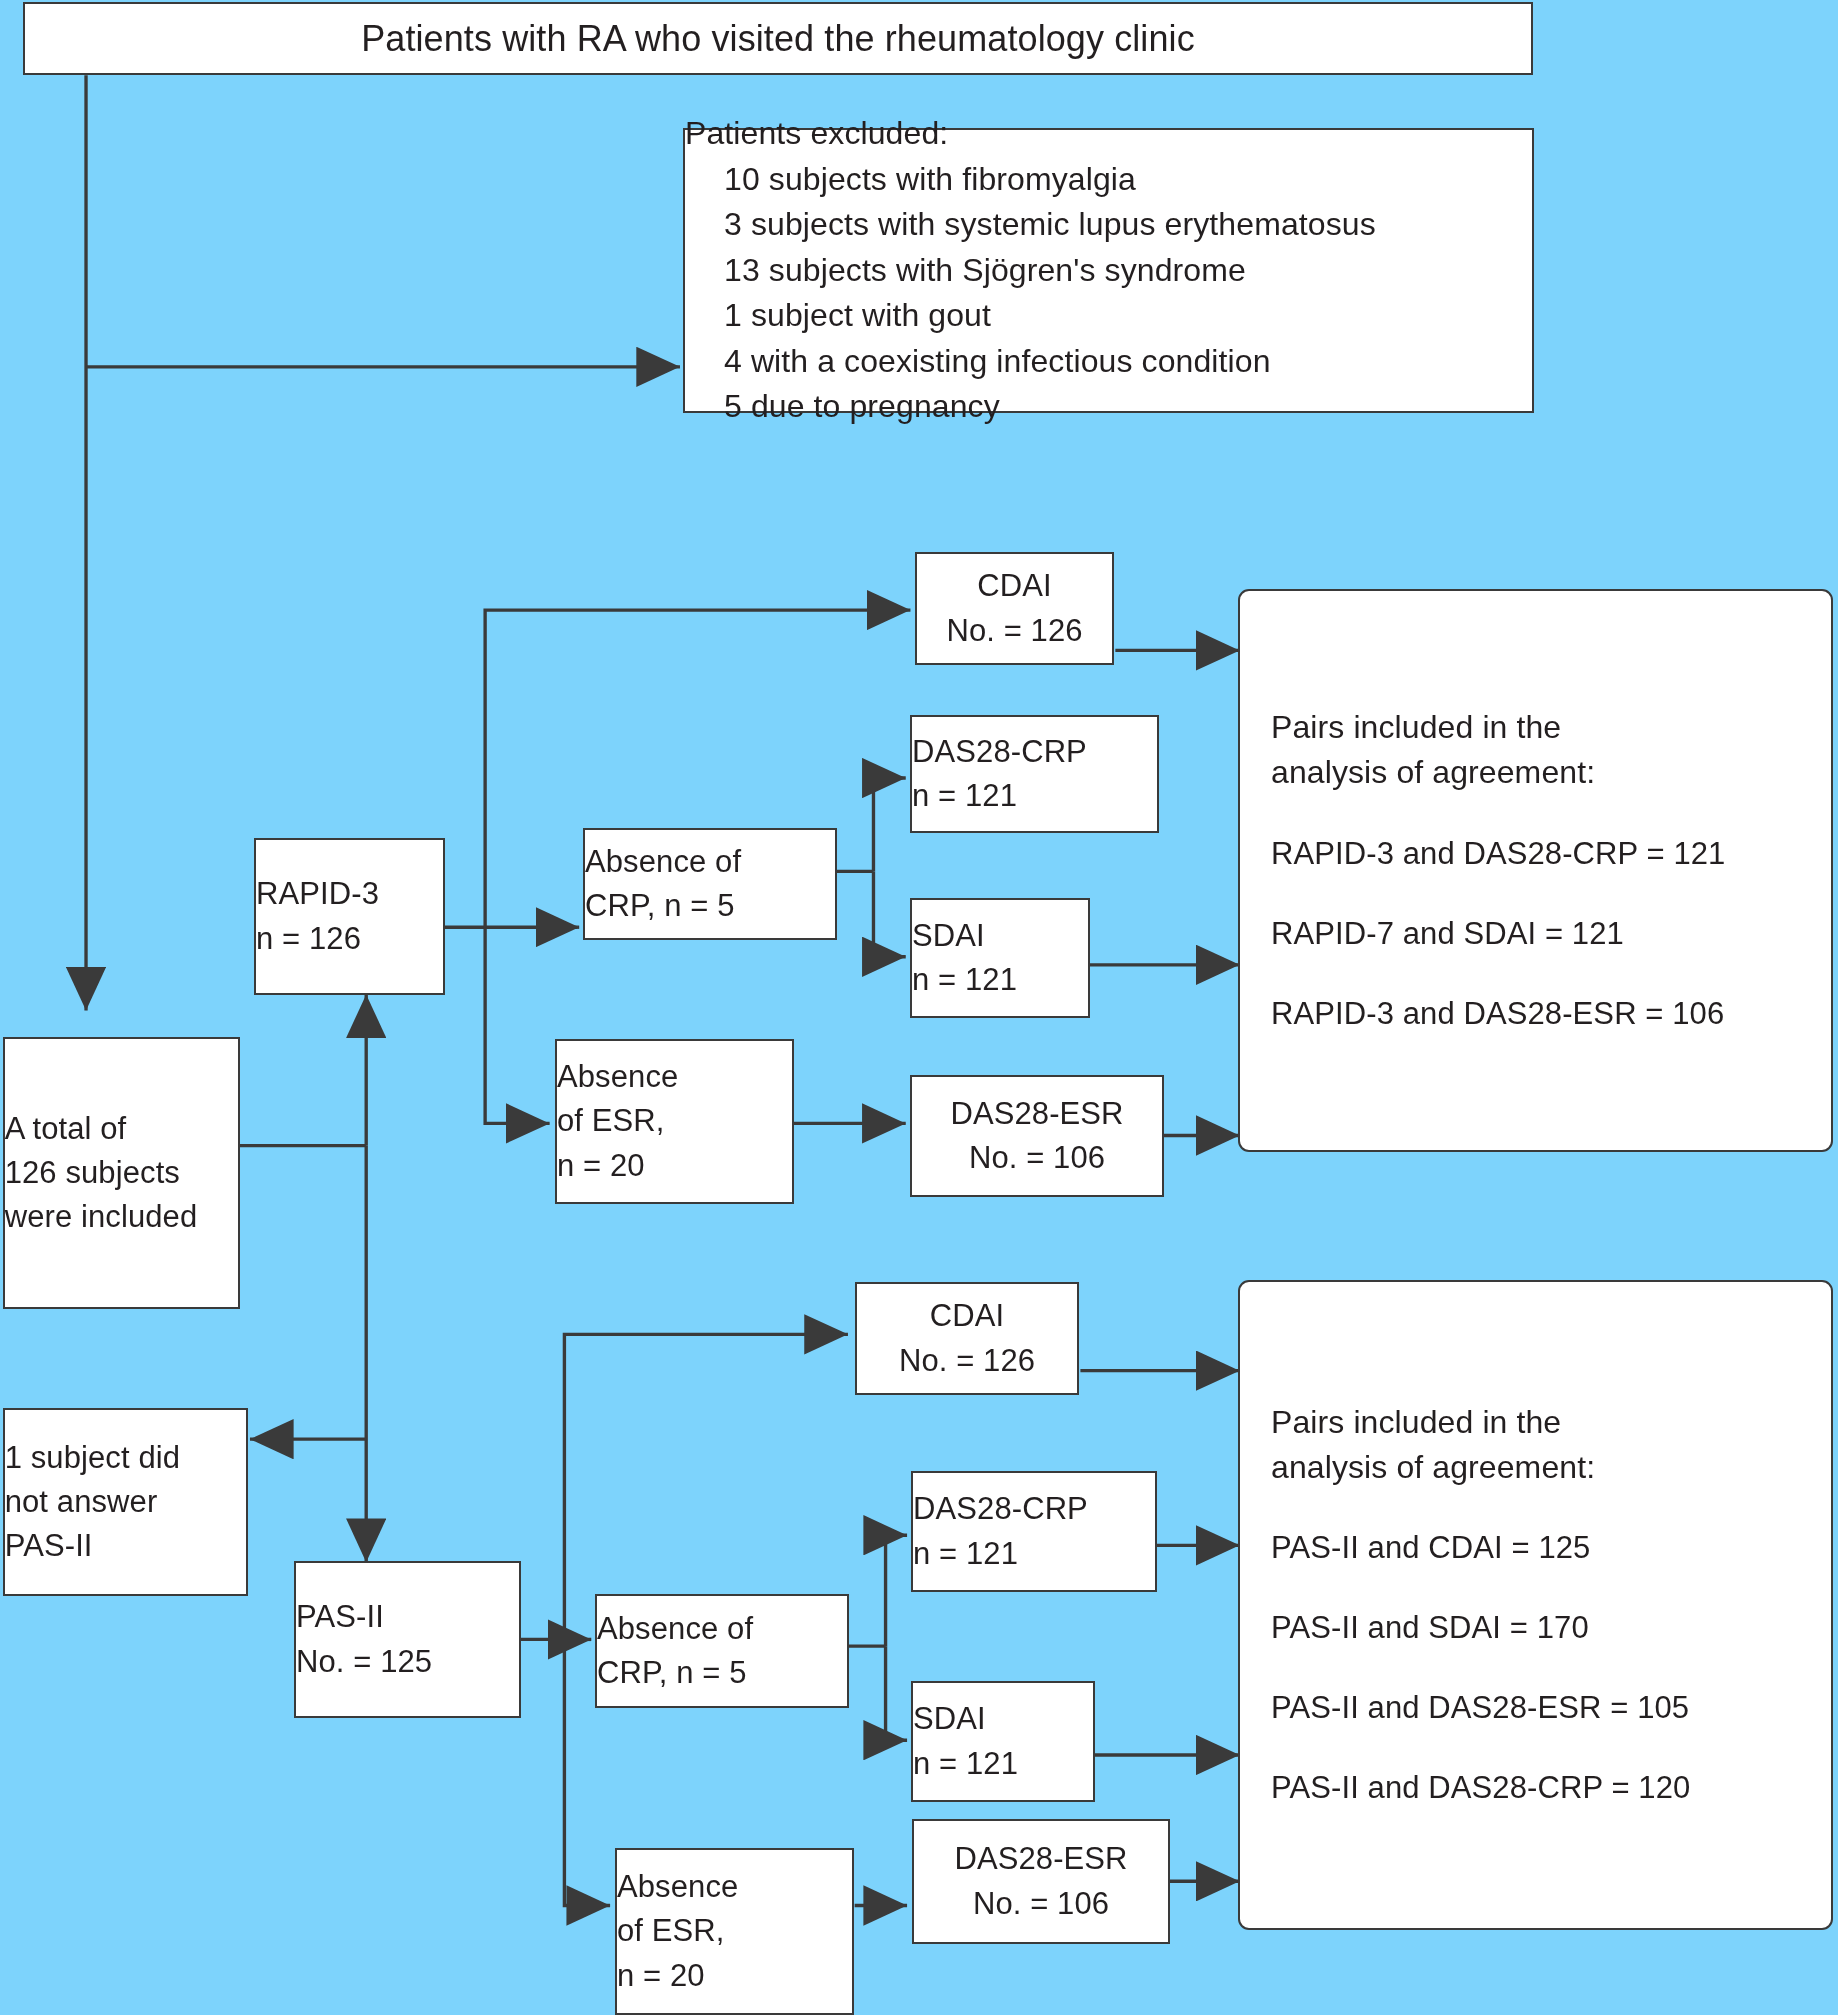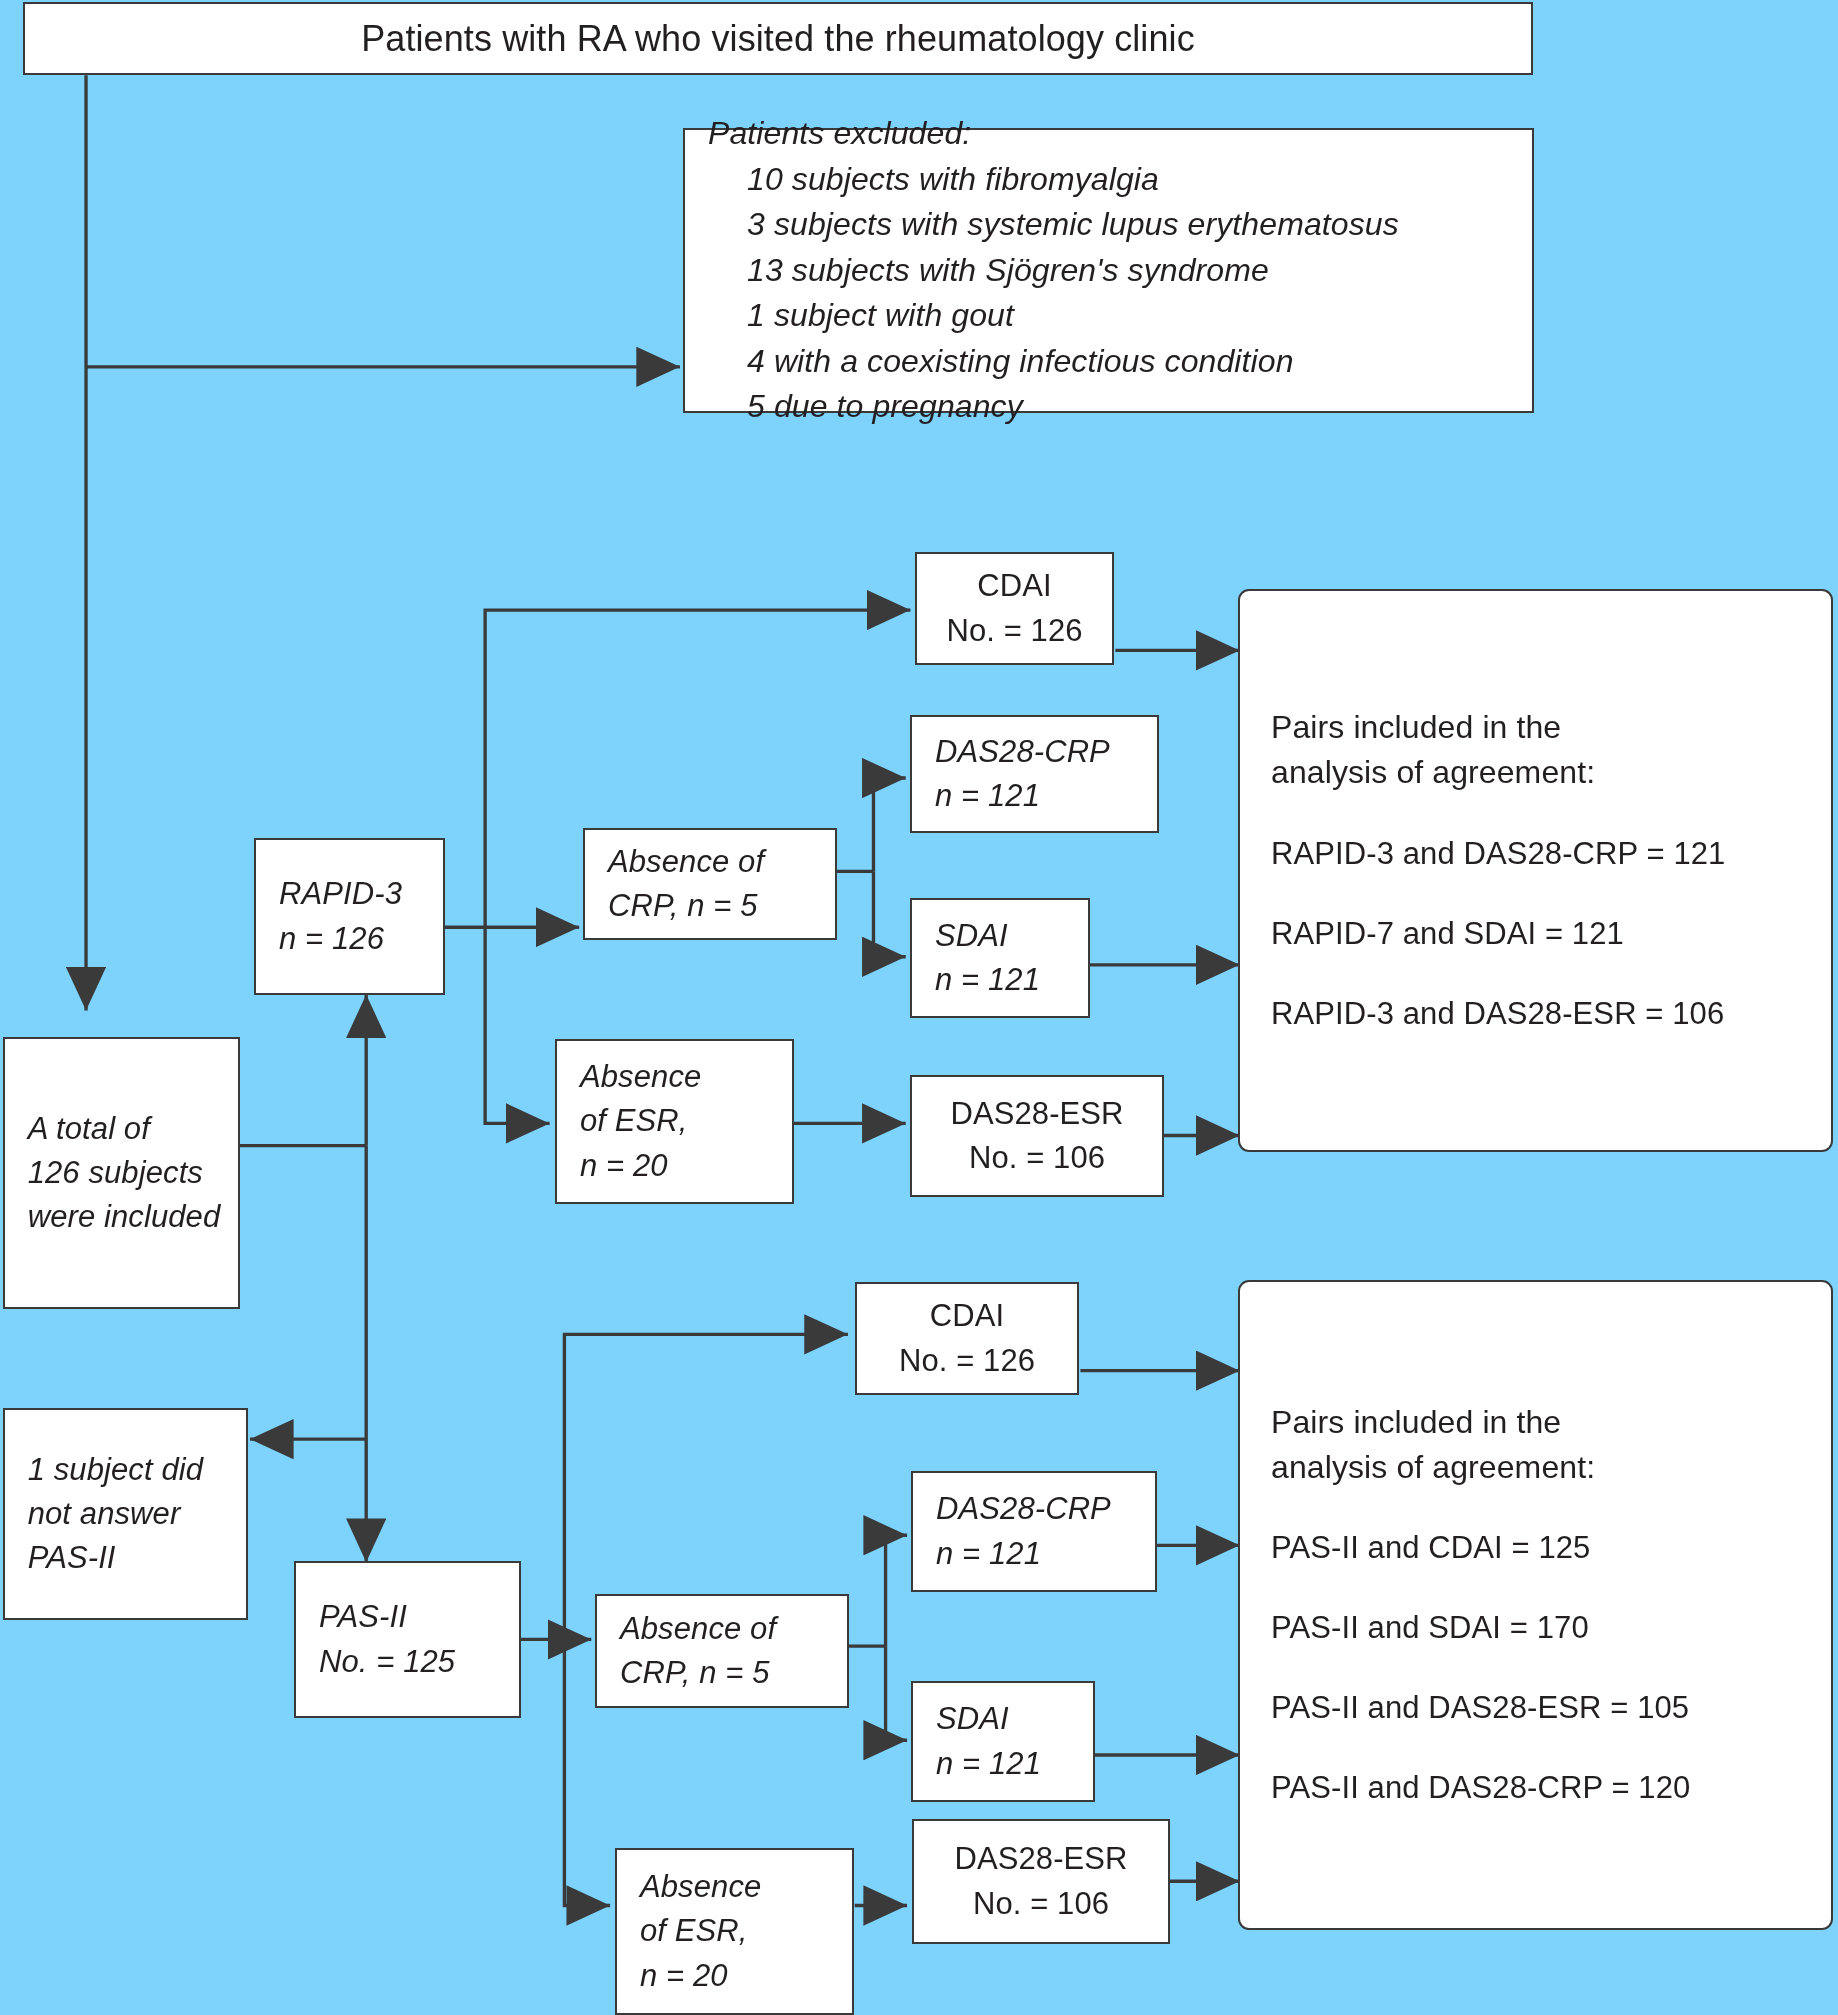--- a/index.html
+++ b/index.html
@@ -36,21 +36,21 @@
     font-size: 31px;
     line-height: 1.42;
     letter-spacing: 0.1px;
   }
   .node-box .line {
     display: block;
     white-space: pre;
   }
   .align-center { align-items: center; text-align: center; }
   .align-left   { align-items: flex-start; text-align: left; }
-  .pad-l { padding-left: 23px; padding-right: 12px; font-style: italic; }
+  .pad-l { padding-right: 12px; }
   .pad-c { padding-left: 9.4px; padding-right: 9.4px; }
 
   
   #box-title {
     justify-content: center;
   }
   #box-title .line { font-size: 36px; }
 
   
   #box-excluded .line { font-size: 32px; }
@@ -149,21 +149,21 @@
     <span class="line sub">4 with a coexisting infectious condition</span>
     <span class="line sub">5 due to pregnancy</span>
   </div>
 
   <div class="node-box align-left pad-l" style="left:2.7px; top:1037px; width:237px; height:272px;">
     <span class="line">A total of</span>
     <span class="line">126 subjects</span>
     <span class="line">were included</span>
   </div>
 
-  <div class="node-box align-left pad-l" style="left:2.7px; top:1408px; width:245px; height:212px;">
+  <div class="node-box align-left pad-l" style="left:2.7px; top:1408px; width:245px; height:188px;">
     <span class="line">1 subject did</span>
     <span class="line">not answer</span>
     <span class="line">PAS-II</span>
   </div>
 
   <div class="node-box align-left pad-l" style="left:254px; top:838px; width:191px; height:157px;">
     <span class="line">RAPID-3</span>
     <span class="line">n = 126</span>
   </div>
 

